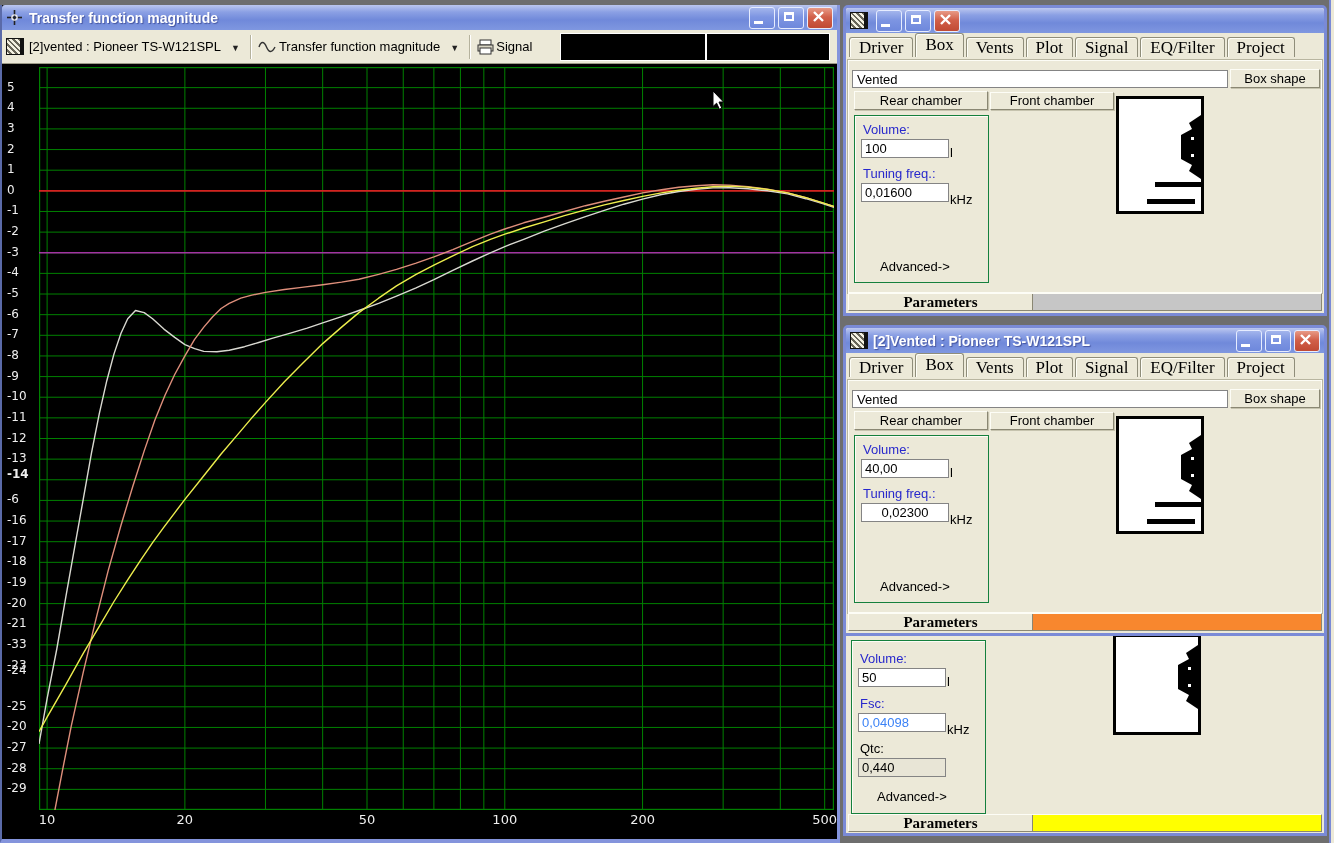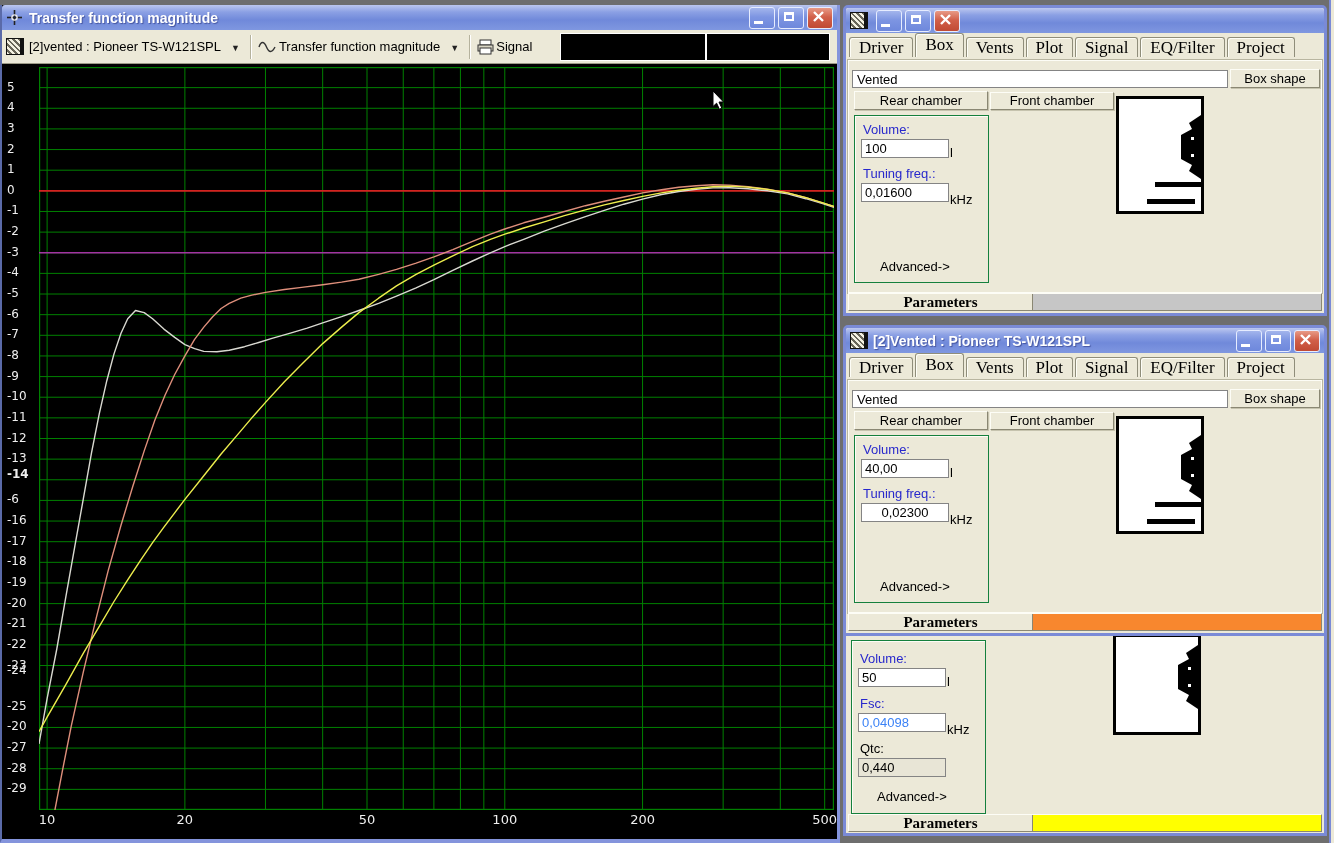--- a/index.html
+++ b/index.html
@@ -196,21 +196,21 @@
       <div class="ylab" style="top: 363.5px;">-12</div>
       <div class="ylab" style="top: 384.139px;">-13</div>
       <div class="ylab" style="top: 400px; font-weight: bold;">-14</div>
       <div class="ylab" style="top: 425.417px;">-6</div>
       <div class="ylab" style="top: 446.056px;">-16</div>
       <div class="ylab" style="top: 466.694px;">-17</div>
       <div class="ylab" style="top: 487.333px;">-18</div>
       <div class="ylab" style="top: 507.972px;">-19</div>
       <div class="ylab" style="top: 528.611px;">-20</div>
       <div class="ylab" style="top: 549.25px;">-21</div>
-      <div class="ylab" style="top: 569.889px;">-22</div>
+      <div class="ylab" style="top: 569.889px;">-33</div>
       <div class="ylab" style="top: 590.528px;">-23</div>
       <div class="ylab" style="top: 596px;">-24</div>
       <div class="ylab" style="top: 631.806px;">-25</div>
       <div class="ylab" style="top: 652.444px;">-20</div>
       <div class="ylab" style="top: 673.083px;">-27</div>
       <div class="ylab" style="top: 693.722px;">-28</div>
       <div class="ylab" style="top: 714.361px;">-29</div>
     </div>
   <div id="x-axis" style="position:absolute;left:0;top:807px;width:835px;height:20px;">
       <div class="xlab" style="left: 23.1139px;">10</div>

